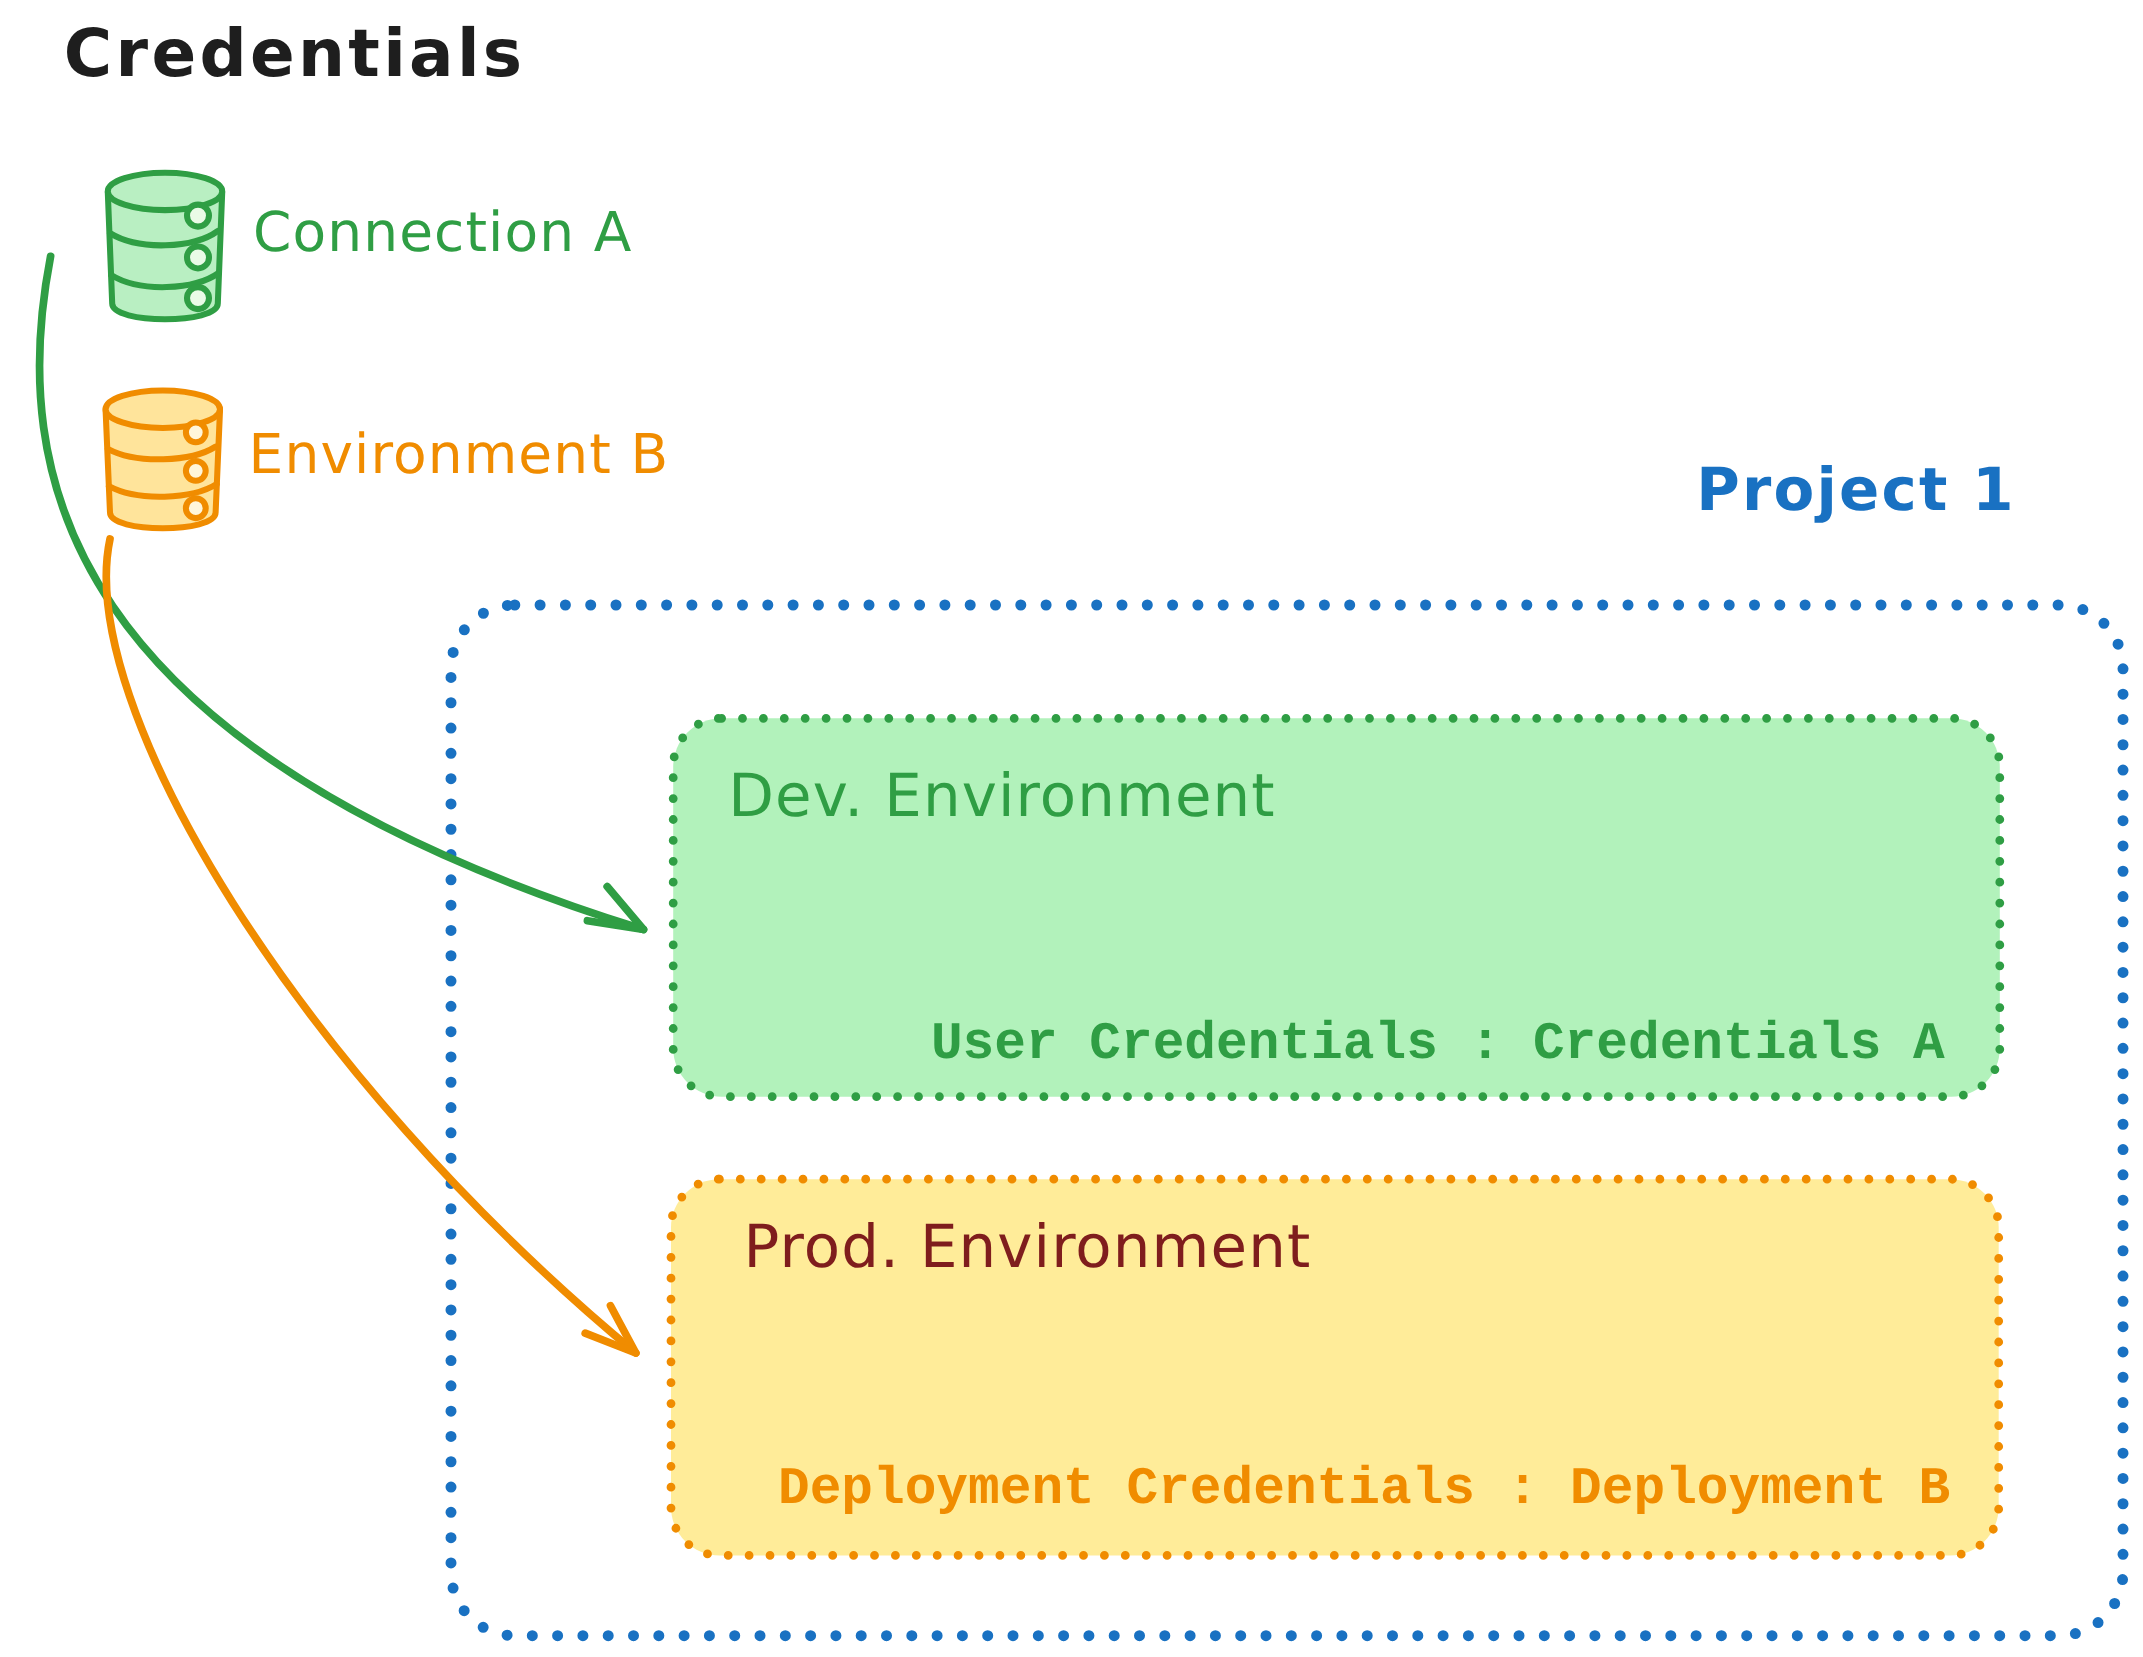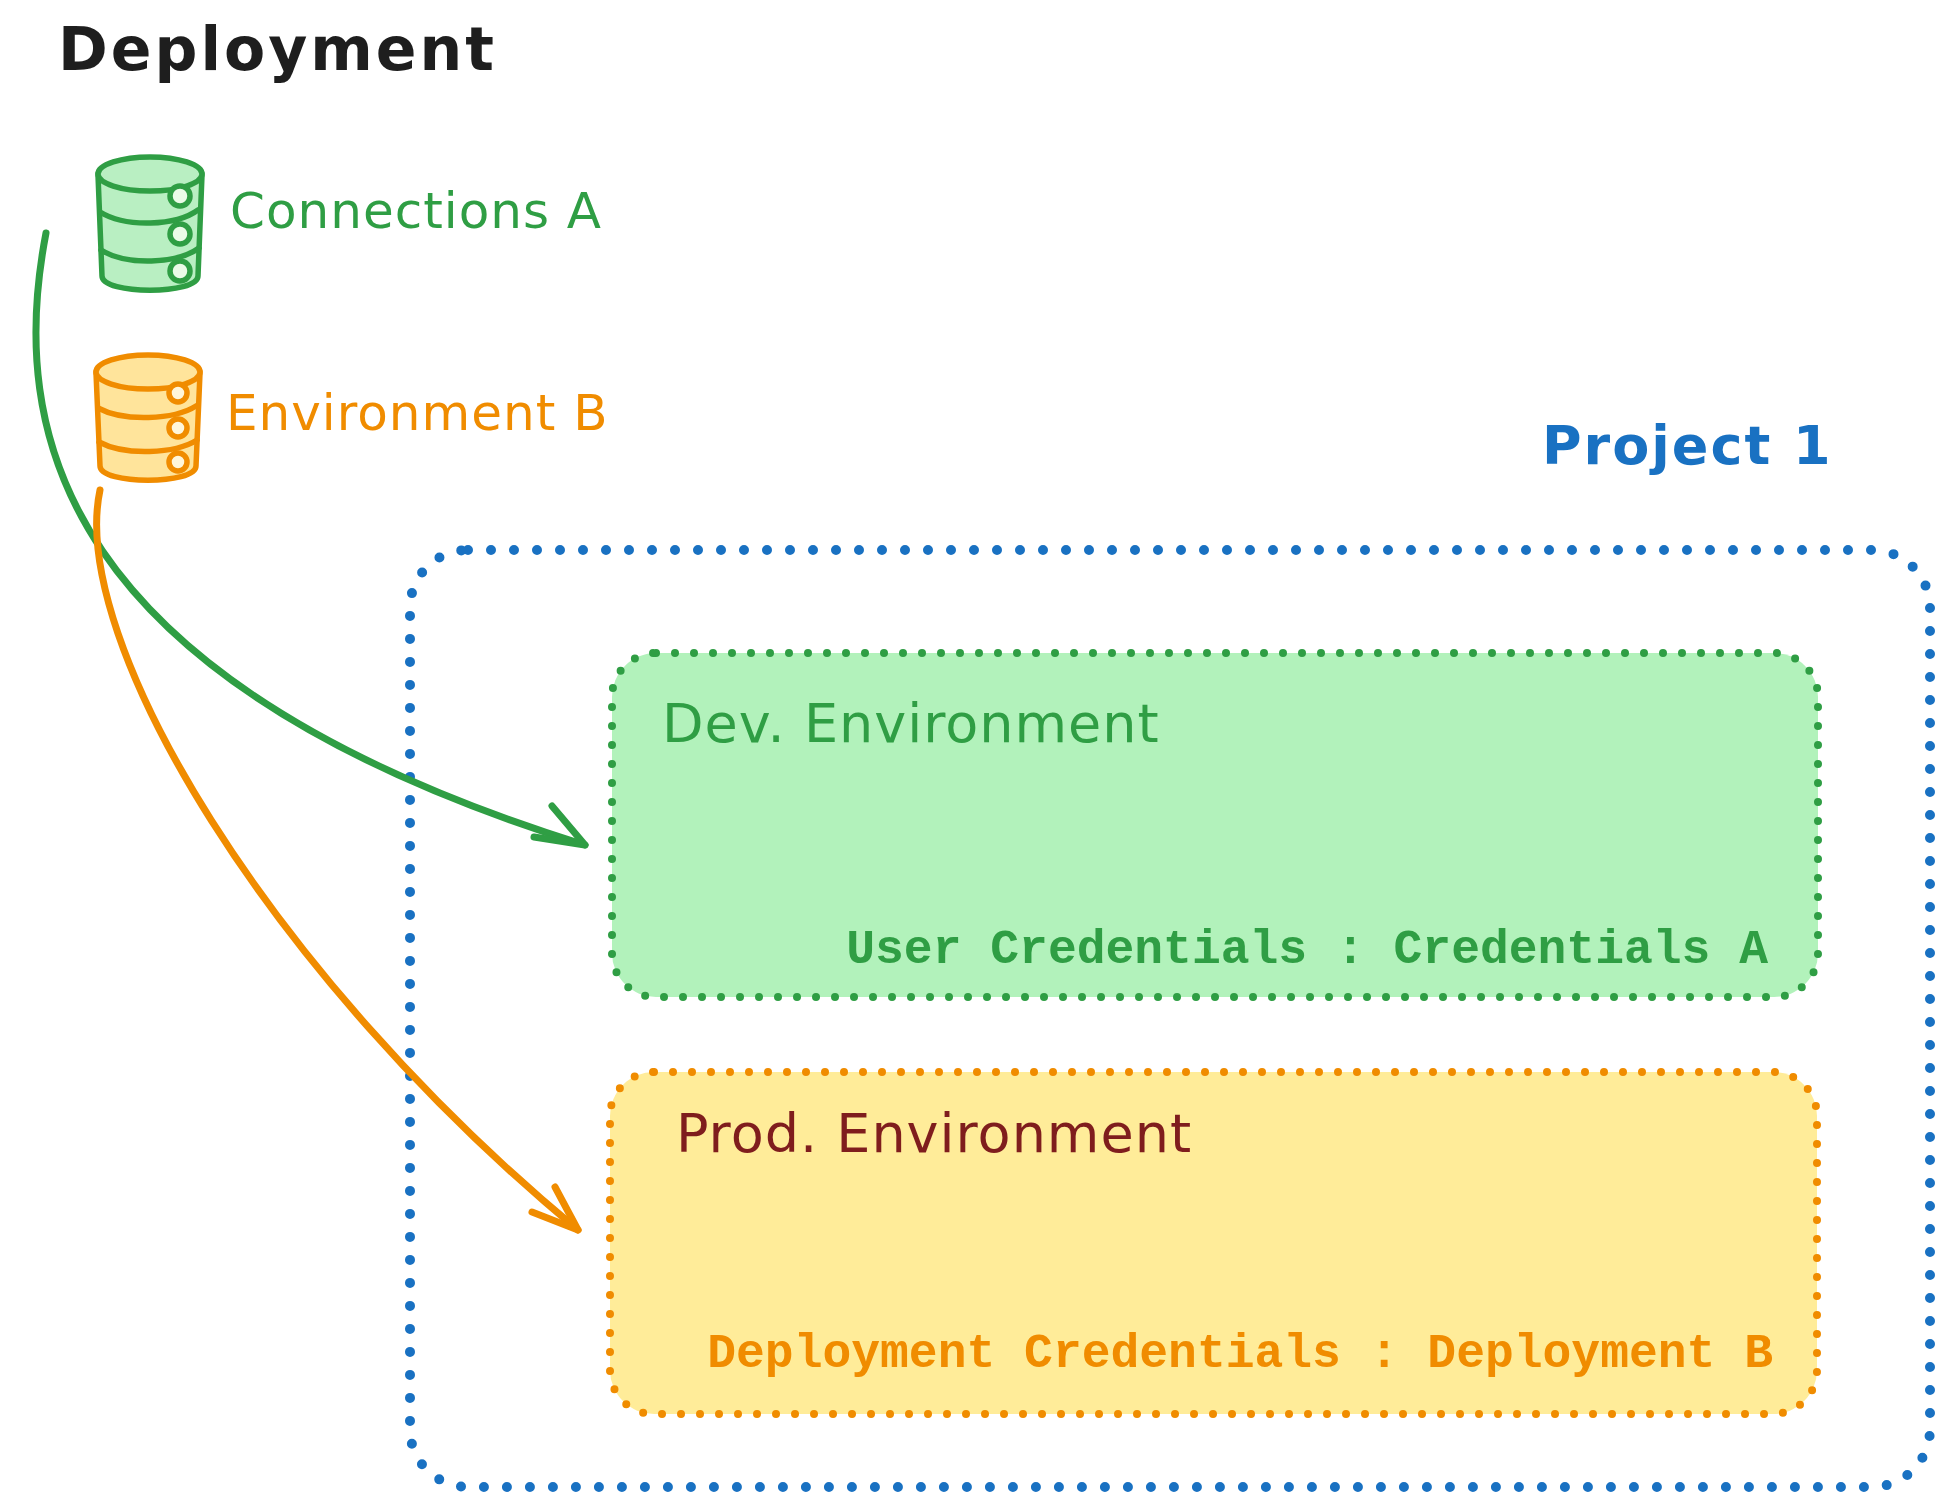--- a/index.html
+++ b/index.html
@@ -56,23 +56,23 @@
       <path d="M6,25 C6,4 110,4 110,25 L106,118 C106,137 10,137 10,118 Z" fill="#ffe49b"></path>
       <ellipse cx="58" cy="24" rx="52" ry="17" fill="#ffe49b"></ellipse>
       <path d="M8,60 C34,74 84,72 106,58" fill="none"></path>
       <path d="M9,94 C35,108 85,106 107,92" fill="none"></path>
       <circle cx="88" cy="45" r="9" fill="#fff6da"></circle>
       <circle cx="88" cy="80" r="9" fill="#fff6da"></circle>
       <circle cx="88" cy="114" r="9" fill="#fff6da"></circle>
     </g>
   </svg>
 
-  <div class="label title">Deployment</div>
+  <div class="label title">Credentials</div>
 
-  <div class="label conn-label conn-a">Connections A</div>
+  <div class="label conn-label conn-a">Connection A</div>
 
   <div class="label conn-label conn-b">Environment B</div>
 
   <div class="label project-title">Project 1</div>
 
   <div class="label env-heading dev-heading">Dev. Environment</div>
 
   <div class="label creds dev-creds">User Credentials : Credentials A</div>
 
   <div class="label env-heading prod-heading">Prod. Environment</div>

